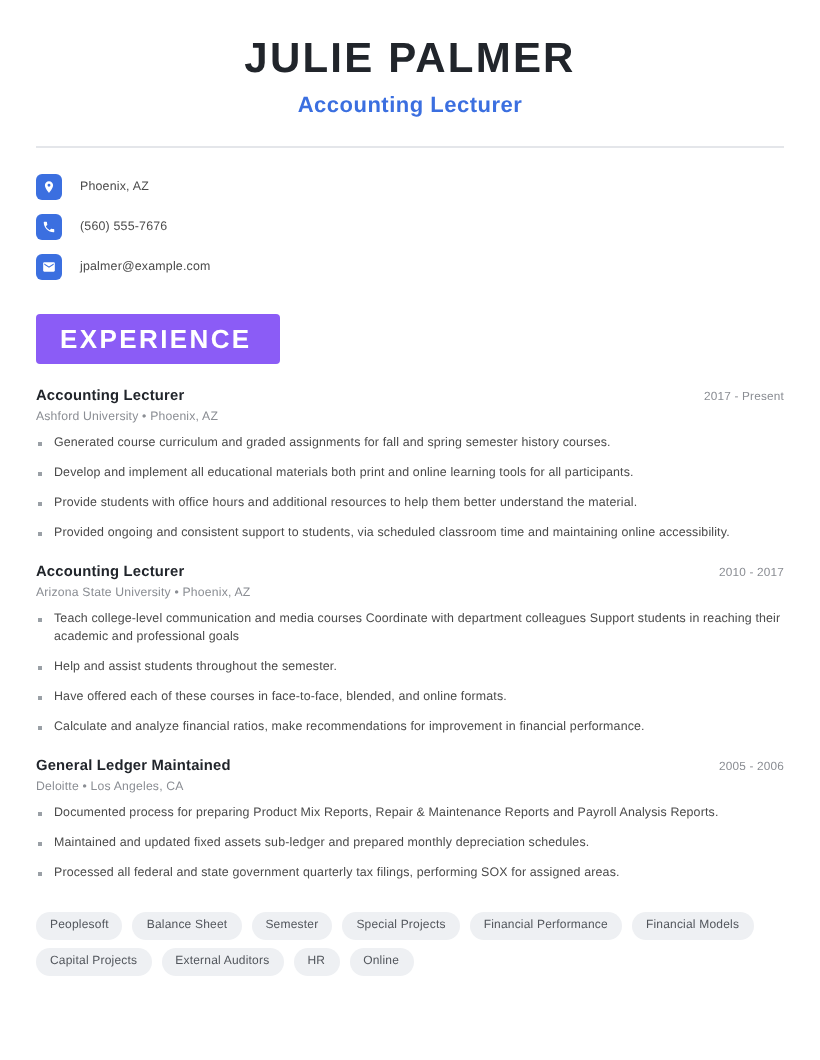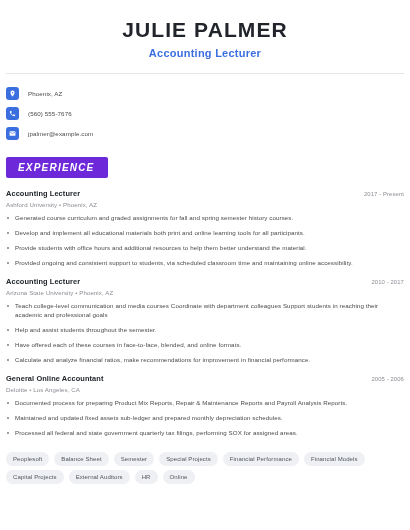--- a/index.html
+++ b/index.html
@@ -11,21 +11,21 @@
     height: 530px;
     background: #ffffff;
     font-family: "Liberation Sans", sans-serif;
     color: #3d3d3d;
     overflow: hidden;
   }
   .page {
     width: 410px;
     height: 460px;
     box-sizing: border-box;
-    padding: 0 6px;
+    padding: 0 18px;
     position: relative;
   }
 
   
   .header {
     padding-top: 18px;
     text-align: center;
   }
   .name {
     font-size: 21px;
@@ -76,28 +76,27 @@
     color: #4a4a4a;
     letter-spacing: 0.1px;
   }
 
   
   .section {
     margin-top: 14px;
   }
   .section-badge {
     display: inline-block;
-    background: #6d28d9;
+    background: #8b5cf6;
     color: #ffffff;
-    font-size: 10px;
+    font-size: 13px;
     font-weight: bold;
     letter-spacing: 1.2px;
     padding: 5px 14px 5px 12px;
     border-radius: 2px;
-    font-style: italic;
   }
 
   
   .jobs {
     margin-top: 11px;
   }
   .job {
     margin-bottom: 9px;
   }
   .job-head {
@@ -234,21 +233,21 @@
         <ul class="bullets">
           <li>Teach college-level communication and media courses Coordinate with department colleagues Support students in reaching their academic and professional goals</li>
           <li>Help and assist students throughout the semester.</li>
           <li>Have offered each of these courses in face-to-face, blended, and online formats.</li>
           <li>Calculate and analyze financial ratios, make recommendations for improvement in financial performance.</li>
         </ul>
       </div>
 
       <div class="job">
         <div class="job-head">
-          <span class="job-role">General Online Accountant</span>
+          <span class="job-role">General Ledger Maintained</span>
           <span class="job-dates">2005 - 2006</span>
         </div>
         <div class="job-company">Deloitte  •  Los Angeles, CA</div>
         <ul class="bullets">
           <li>Documented process for preparing Product Mix Reports, Repair &amp; Maintenance Reports and Payroll Analysis Reports.</li>
           <li>Maintained and updated fixed assets sub-ledger and prepared monthly depreciation schedules.</li>
           <li>Processed all federal and state government quarterly tax filings, performing SOX for assigned areas.</li>
         </ul>
       </div>
 

